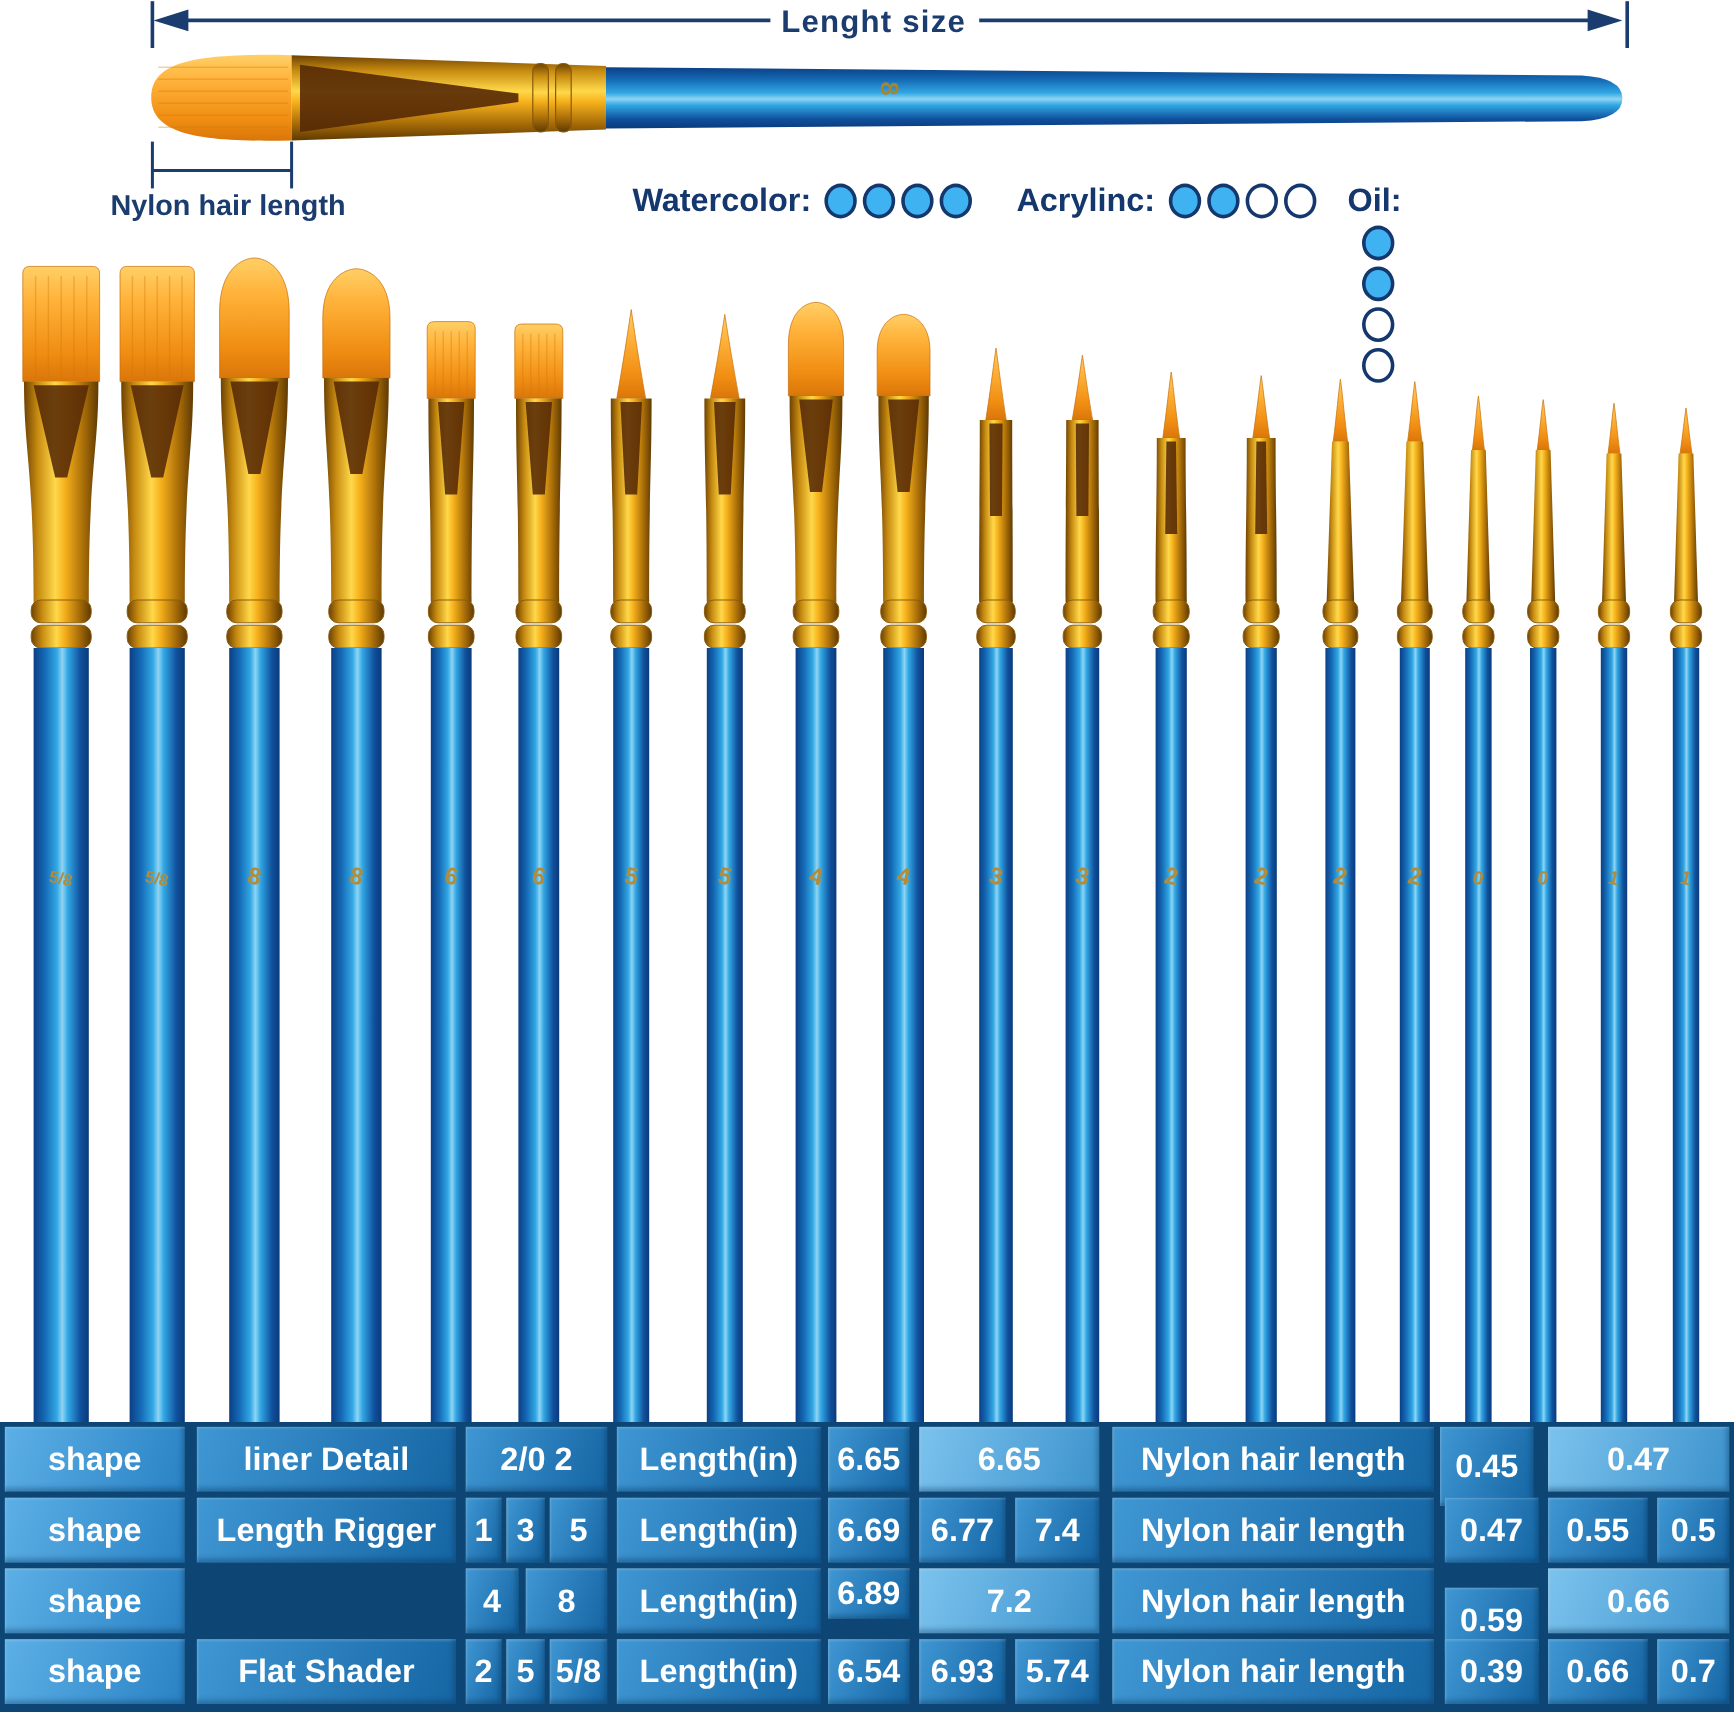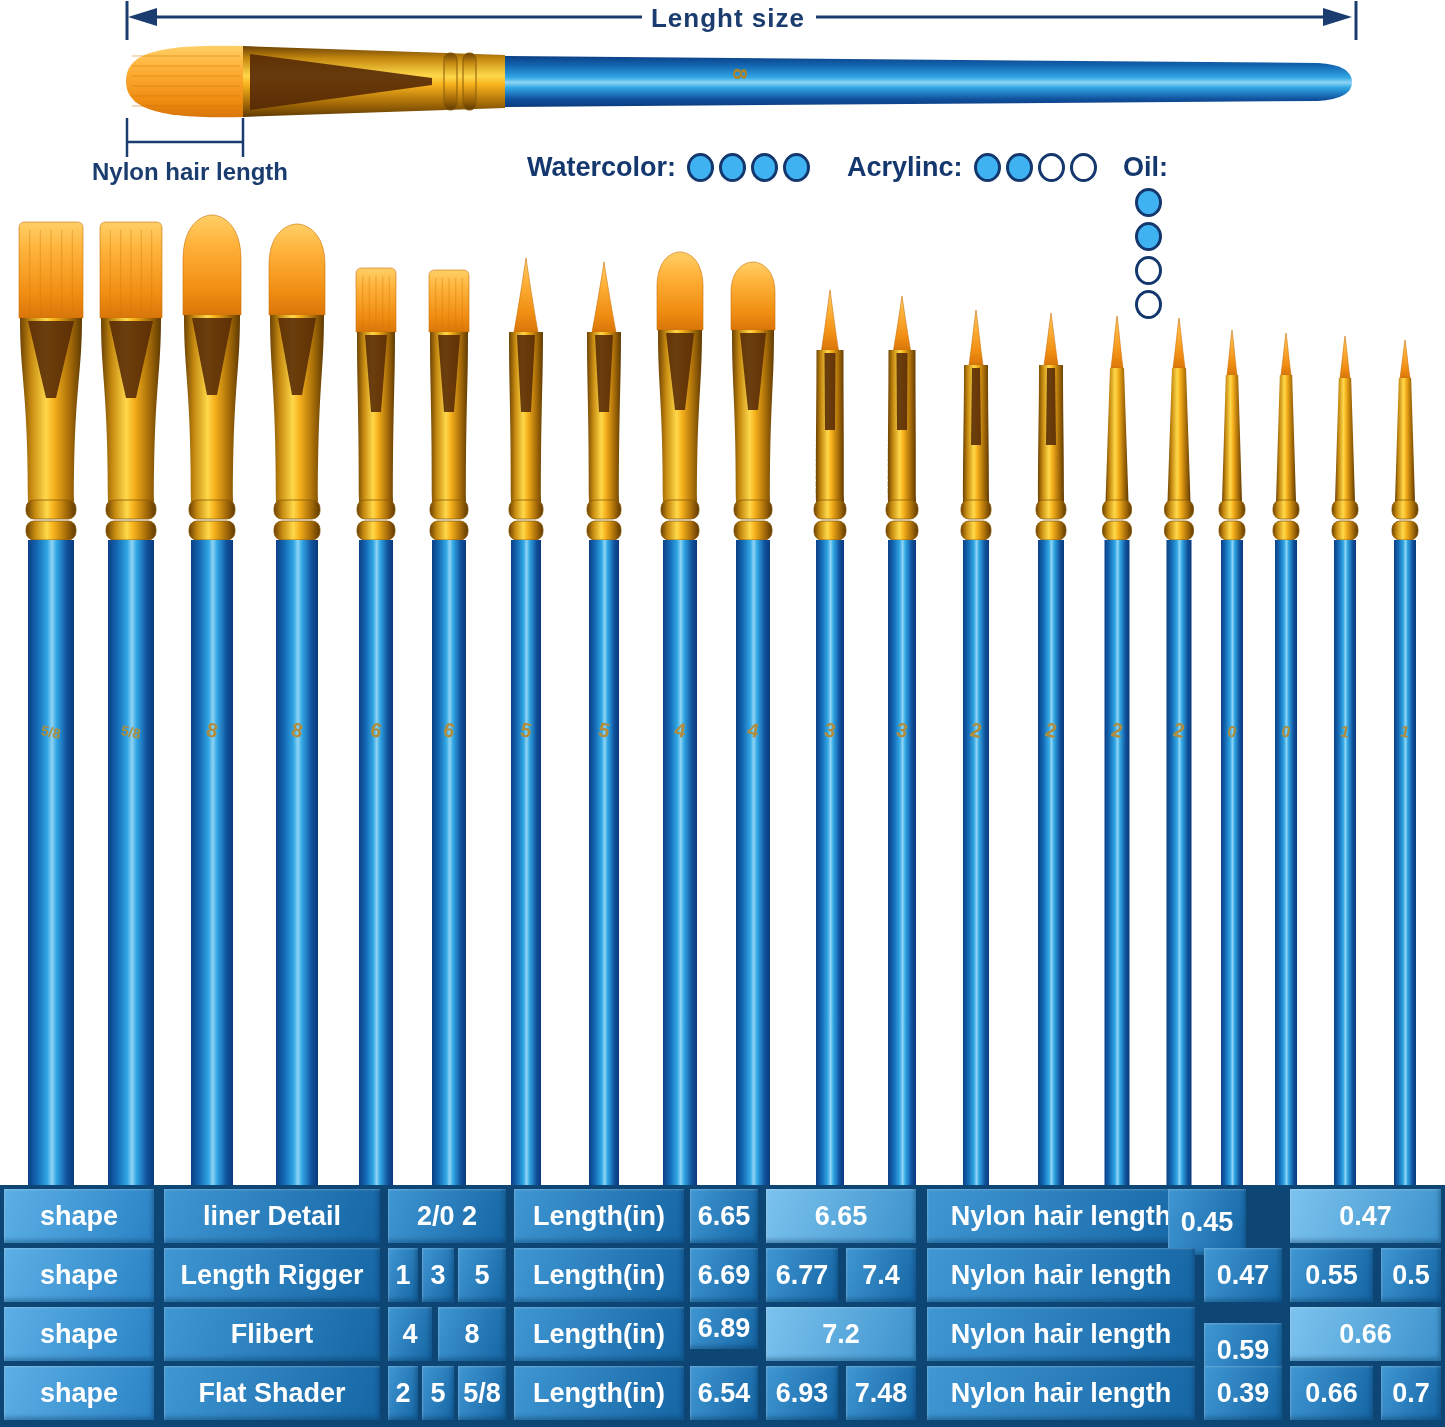--- a/index.html
+++ b/index.html
@@ -332,53 +332,52 @@
     </div>
 
   <div id="spec-table">
       <div class="cell shape" style="left: 4px; top: 4px; width: 150px; height: 54px;">shape</div>
       <div class="cell" style="left: 164px; top: 4px; width: 216px; height: 54px;">liner Detail</div>
       <div class="cell" style="left: 388px; top: 4px; width: 118px; height: 54px;">2/0 2</div>
       <div class="cell" style="left: 514px; top: 4px; width: 170px; height: 54px;">Length(in)</div>
       <div class="cell" style="left: 690px; top: 4px; width: 68px; height: 54px;">6.65</div>
       <div class="cell light" style="left: 766px; top: 4px; width: 150px; height: 54px;">6.65</div>
       <div class="cell" style="left: 927px; top: 4px; width: 268px; height: 54px;">Nylon hair length</div>
-      <div class="cell" style="left: 1168px; top: 4px; width: 78px; height: 66px;">0.45</div>
+      <div class="cell" style="left: 1200px; top: 4px; width: 78px; height: 66px;">0.45</div>
       <div class="cell light" style="left: 1290px; top: 4px; width: 151px; height: 54px;">0.47</div>
       <div class="cell shape" style="left: 4px; top: 63px; width: 150px; height: 54px;">shape</div>
       <div class="cell" style="left: 164px; top: 63px; width: 216px; height: 54px;">Length Rigger</div>
       <div class="cell" style="left: 388px; top: 63px; width: 30px; height: 54px;">1</div>
       <div class="cell" style="left: 422px; top: 63px; width: 32px; height: 54px;">3</div>
       <div class="cell" style="left: 458px; top: 63px; width: 48px; height: 54px;">5</div>
       <div class="cell" style="left: 514px; top: 63px; width: 170px; height: 54px;">Length(in)</div>
       <div class="cell" style="left: 690px; top: 63px; width: 68px; height: 54px;">6.69</div>
       <div class="cell" style="left: 766px; top: 63px; width: 72px; height: 54px;">6.77</div>
       <div class="cell" style="left: 846px; top: 63px; width: 70px; height: 54px;">7.4</div>
       <div class="cell" style="left: 927px; top: 63px; width: 268px; height: 54px;">Nylon hair length</div>
       <div class="cell" style="left: 1204px; top: 63px; width: 78px; height: 54px;">0.47</div>
       <div class="cell" style="left: 1290px; top: 63px; width: 83px; height: 54px;">0.55</div>
       <div class="cell" style="left: 1381px; top: 63px; width: 60px; height: 54px;">0.5</div>
       <div class="cell shape" style="left: 4px; top: 122px; width: 150px; height: 54px;">shape</div>
-      <div class="cell" style="left: 164px; top: 122px; width: 216px; height: 54px;">Flibert</div>
       <div class="cell" style="left: 388px; top: 122px; width: 44px; height: 54px;">4</div>
       <div class="cell" style="left: 438px; top: 122px; width: 68px; height: 54px;">8</div>
       <div class="cell" style="left: 514px; top: 122px; width: 170px; height: 54px;">Length(in)</div>
       <div class="cell" style="left: 690px; top: 122px; width: 68px; height: 42px;">6.89</div>
       <div class="cell light" style="left: 766px; top: 122px; width: 150px; height: 54px;">7.2</div>
       <div class="cell" style="left: 927px; top: 122px; width: 268px; height: 54px;">Nylon hair length</div>
       <div class="cell" style="left: 1204px; top: 122px; width: 78px; height: 54px; margin-top: 16px;">0.59</div>
       <div class="cell light" style="left: 1290px; top: 122px; width: 151px; height: 54px;">0.66</div>
       <div class="cell shape" style="left: 4px; top: 181px; width: 150px; height: 54px;">shape</div>
       <div class="cell" style="left: 164px; top: 181px; width: 216px; height: 54px;">Flat Shader</div>
       <div class="cell" style="left: 388px; top: 181px; width: 30px; height: 54px;">2</div>
       <div class="cell" style="left: 422px; top: 181px; width: 32px; height: 54px;">5</div>
       <div class="cell" style="left: 458px; top: 181px; width: 48px; height: 54px;">5/8</div>
       <div class="cell" style="left: 514px; top: 181px; width: 170px; height: 54px;">Length(in)</div>
       <div class="cell" style="left: 690px; top: 181px; width: 68px; height: 54px;">6.54</div>
       <div class="cell" style="left: 766px; top: 181px; width: 72px; height: 54px;">6.93</div>
-      <div class="cell" style="left: 846px; top: 181px; width: 70px; height: 54px;">7.48</div>
+      <div class="cell" style="left: 846px; top: 181px; width: 70px; height: 54px;">5.74</div>
       <div class="cell" style="left: 927px; top: 181px; width: 268px; height: 54px;">Nylon hair length</div>
       <div class="cell" style="left: 1204px; top: 181px; width: 78px; height: 54px;">0.39</div>
       <div class="cell" style="left: 1290px; top: 181px; width: 83px; height: 54px;">0.66</div>
       <div class="cell" style="left: 1381px; top: 181px; width: 60px; height: 54px; text-align: right;">0.7</div>
     </div>
 
 </div>
 
 </body></html>

